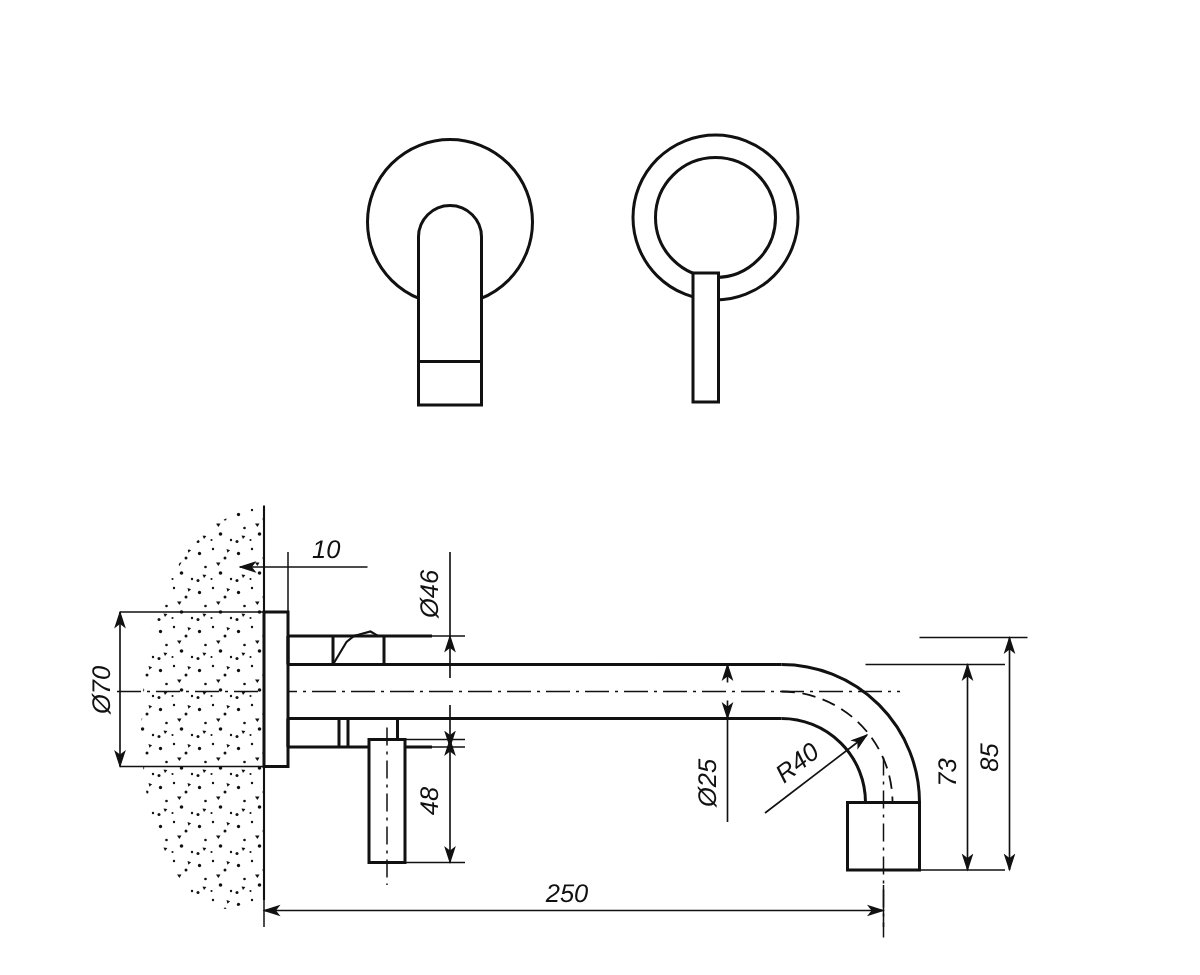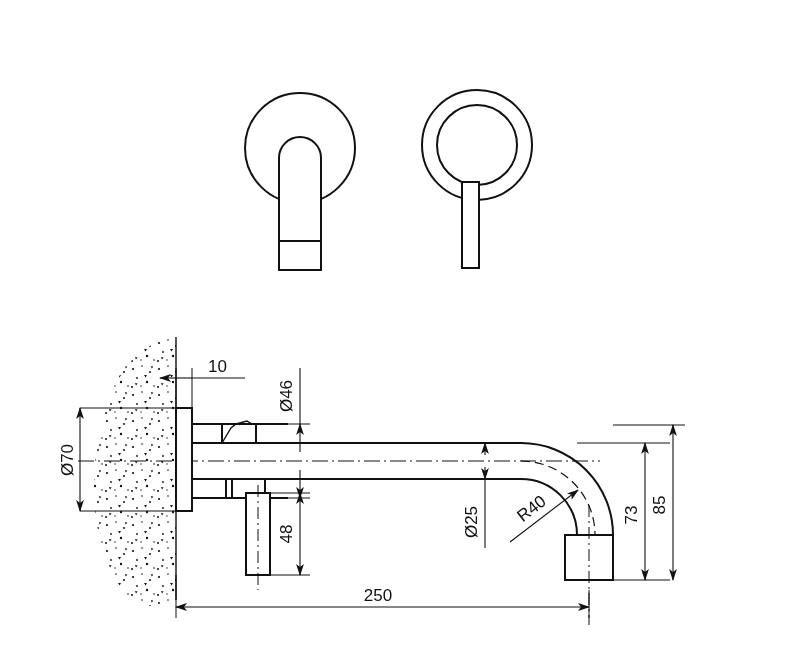--- a/index.html
+++ b/index.html
@@ -11,20 +11,21 @@
     width: 800px;
     height: 650px;
     font-family: "Liberation Sans", sans-serif;
     overflow: hidden;
   }
   #drawing-root {
     position: relative;
     width: 800px;
     height: 650px;
     background: #ffffff;
+    font-style: italic;
   }
   svg.cad {
     display: block;
     width: 800px;
     height: 650px;
   }
   .outline {
     fill: none;
     stroke: #111111;
     stroke-width: 2;

